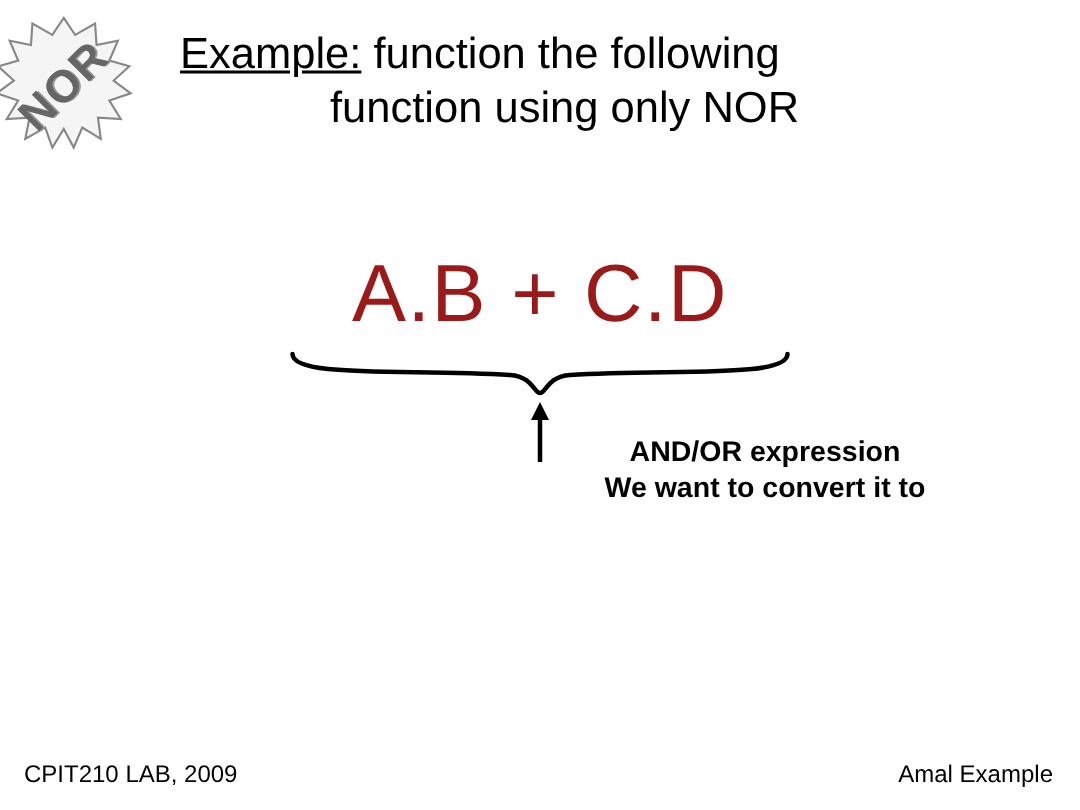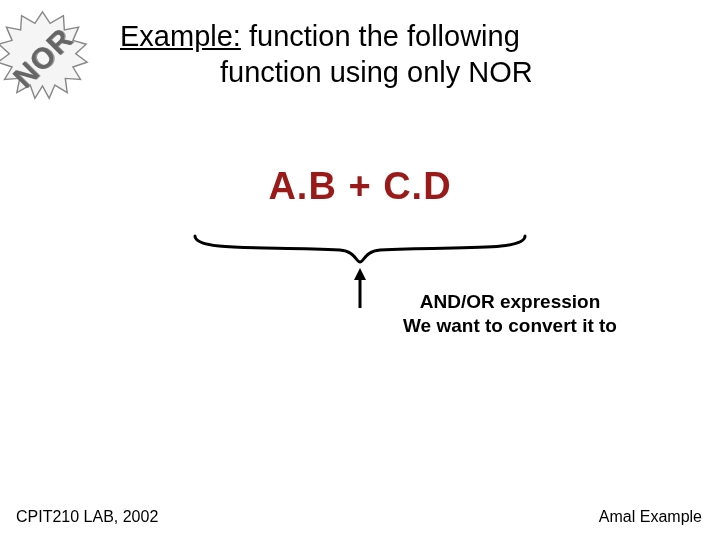--- a/index.html
+++ b/index.html
@@ -39,22 +39,22 @@
     color: #000;
     line-height: 1.25;
   }
   .header .underline { text-decoration: underline; }
   .header .line2 { padding-left: 100px; }
   .equation {
     position: absolute;
     top: 165px;
     left: 50%;
     transform: translateX(-50%);
-    font-size: 38px;
-    font-weight: bold;
+    font-size: 54px;
+    font-weight: normal;
     color: #9a1a1a;
     letter-spacing: 1px;
     text-align: left;
     white-space: nowrap;
   }
   .equation .op { color: #9a1a1a; }
   .brace-wrap {
     position: absolute;
     top: 234px;
     left: 50%;
@@ -130,14 +130,14 @@
     <line x1="8" y1="40" x2="8" y2="8" stroke="#000" stroke-width="3"></line>
     <polygon points="8,0 2,12 14,12" fill="#000"></polygon>
   </svg>
 </div>
 
 <div class="caption">
   <div>AND/OR expression</div>
   <div class="nowt">We want to convert it to</div>
 </div>
 
-<div class="footer-left">CPIT210 LAB, 2002</div>
+<div class="footer-left">CPIT210 LAB, 2009</div>
 <div class="footer-right">Amal Example</div>
 
 </body></html>

